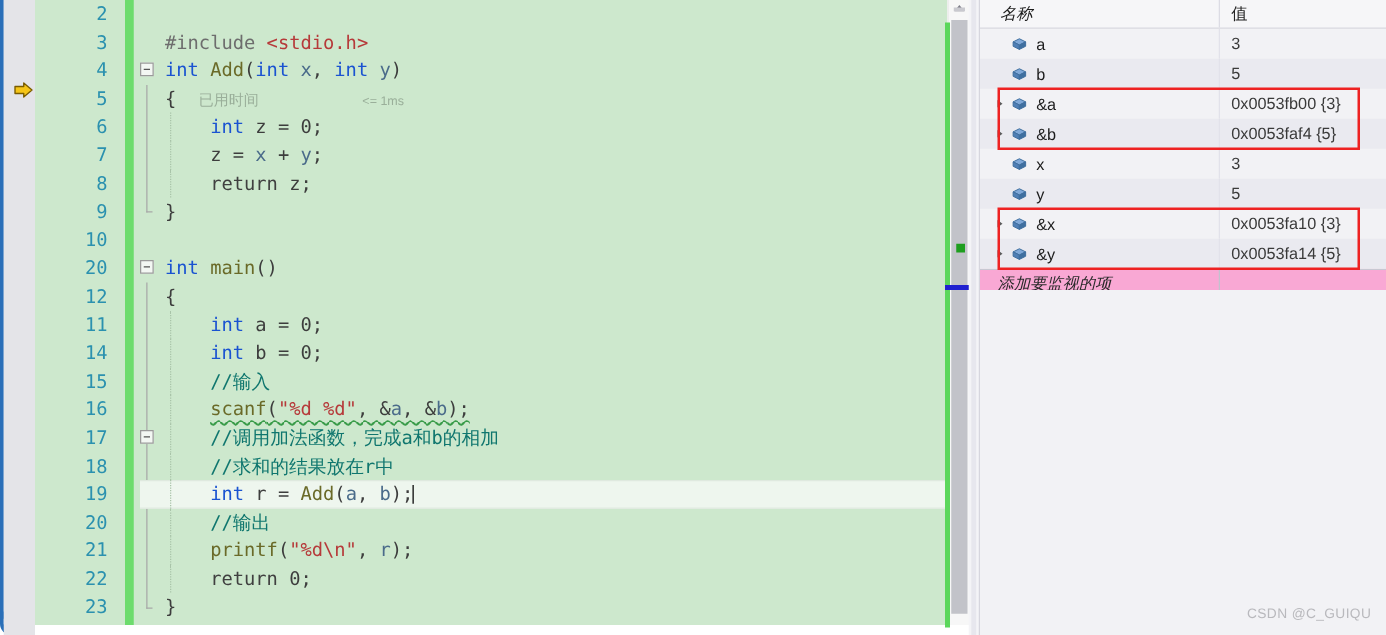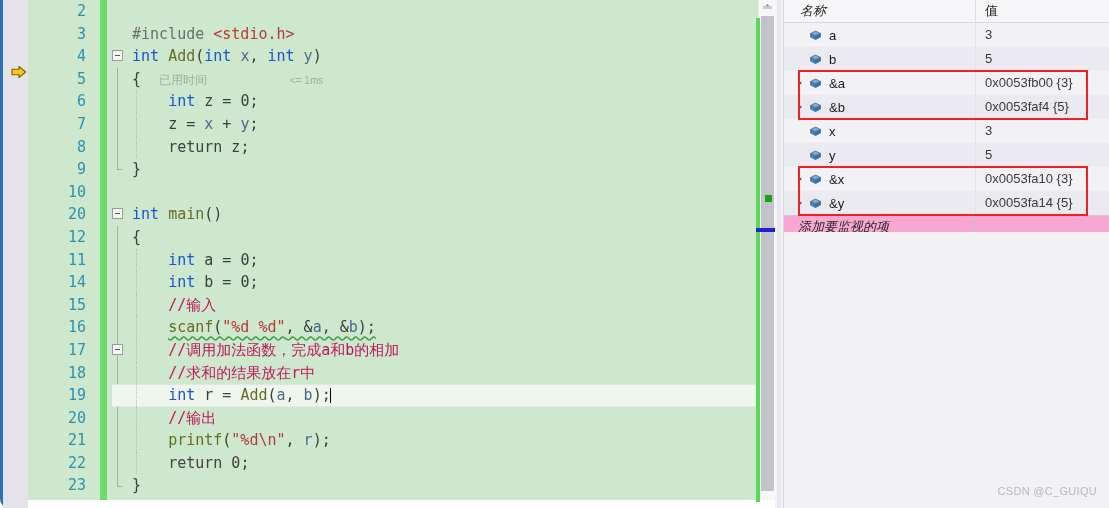--- a/index.html
+++ b/index.html
@@ -103,21 +103,21 @@
   .cline.hl {
     background: #eef6ee;
     box-shadow: inset 0 1px 0 #dfe9df, inset 0 -1px 0 #dfe9df;
   }
 
   
   .t-kw      { color: #1a53d1; }
   .t-kw2     { color: #404040; }
   .t-pre     { color: #6d6d6d; }
   .t-str     { color: #b63a3a; }
-  .t-cmt     { color: #be185d; margin-top: 20px; }
+  .t-cmt     { color: #0f766e; margin-top: 20px; }
   .t-fn      { color: #6a6a28; }
   .t-plain   { color: #3d3d3d; }
   .t-var     { color: #4a6b8a; }
   .t-punct   { color: #3d3d3d; }
   .t-hint    { color: #9aaf9a; font-family: "Liberation Sans", sans-serif; font-size: 12px; }
   .t-hint-sm { color: #9aaf9a; font-family: "Liberation Sans", sans-serif; font-size: 10px; margin-left: 40px; }
 
   .squiggle {
     text-decoration: underline wavy #3a9c4a;
     text-underline-offset: 3px;

